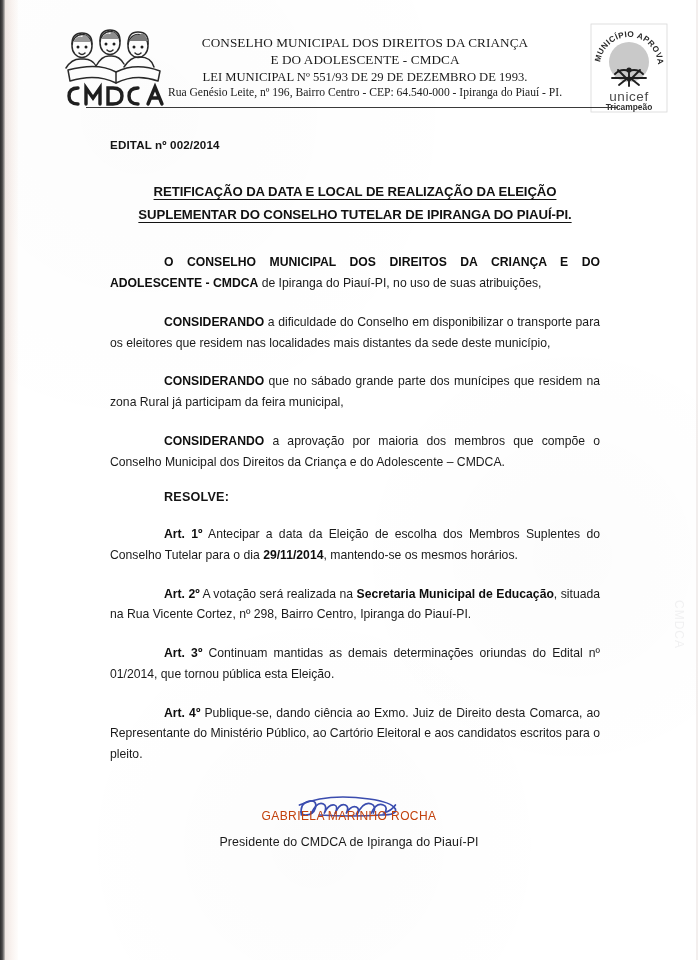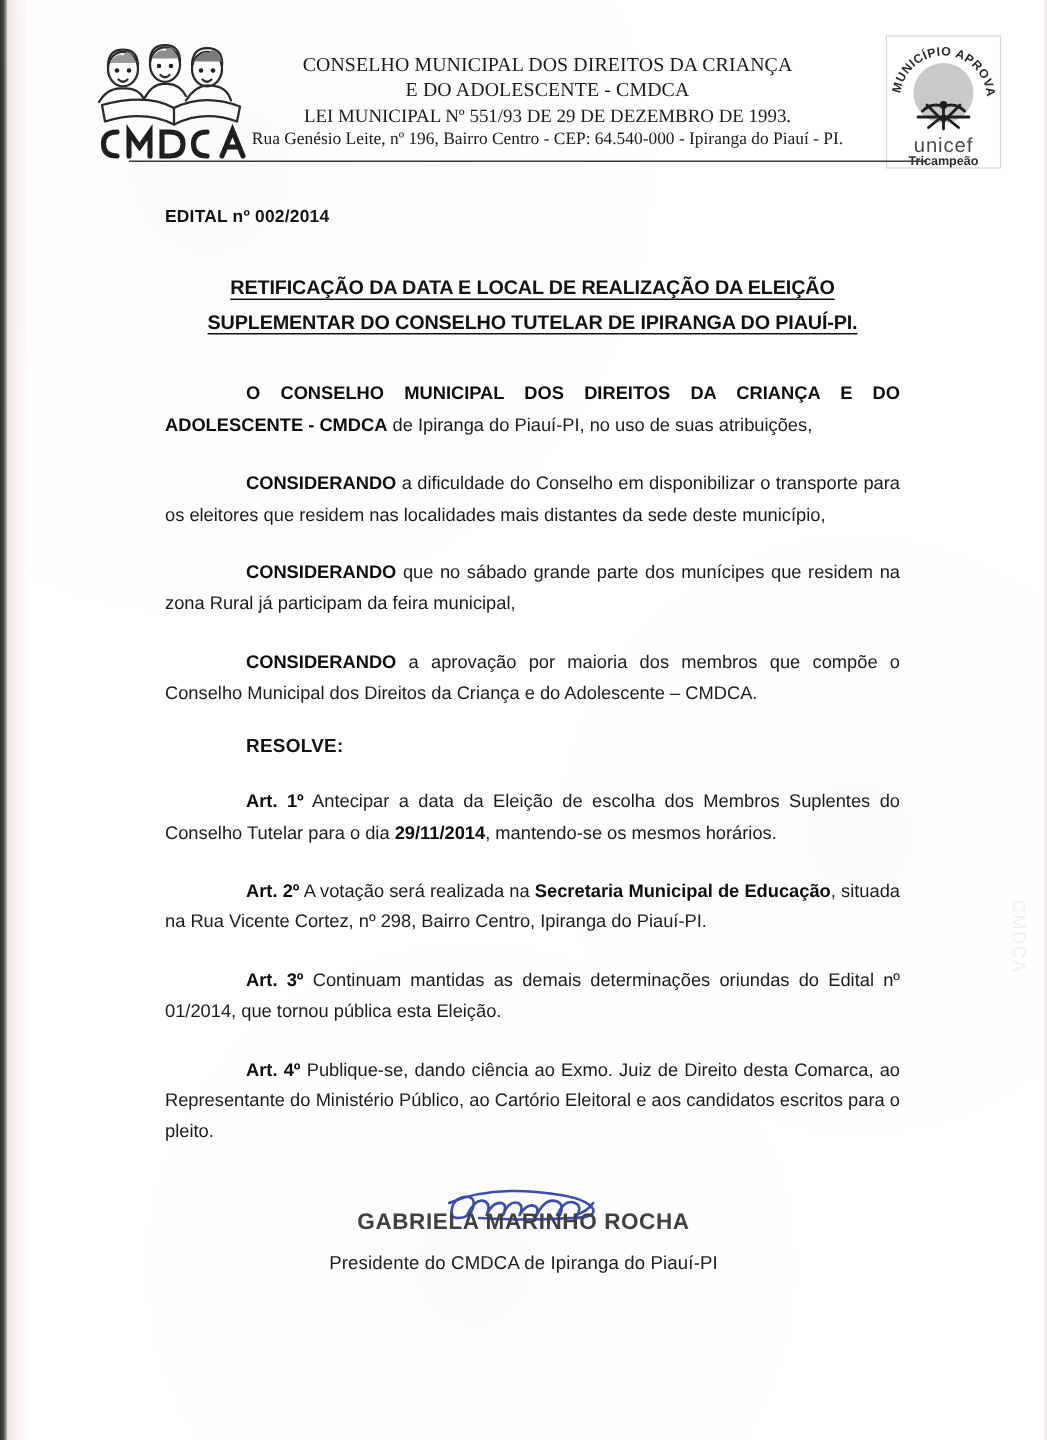--- a/index.html
+++ b/index.html
@@ -162,24 +162,24 @@
     position: absolute;
     left: 50%;
     top: -20px;
     transform: translateX(-48%);
     width: 120px;
     height: 40px;
     pointer-events: none;
   }
   .sig-name {
     position: relative;
-    font-size: 15px;
-    font-weight: bold;
+    font-size: 12px;
+    font-weight: normal;
     letter-spacing: 0.4px;
-    color: #404040;
+    color: #c2410c;
     z-index: 1;
   }
   .sig-role {
     margin-top: 11px;
     font-size: 12.4px;
     color: #1b1b1b;
     letter-spacing: 0.1px;
   }
 </style>
 </head>

